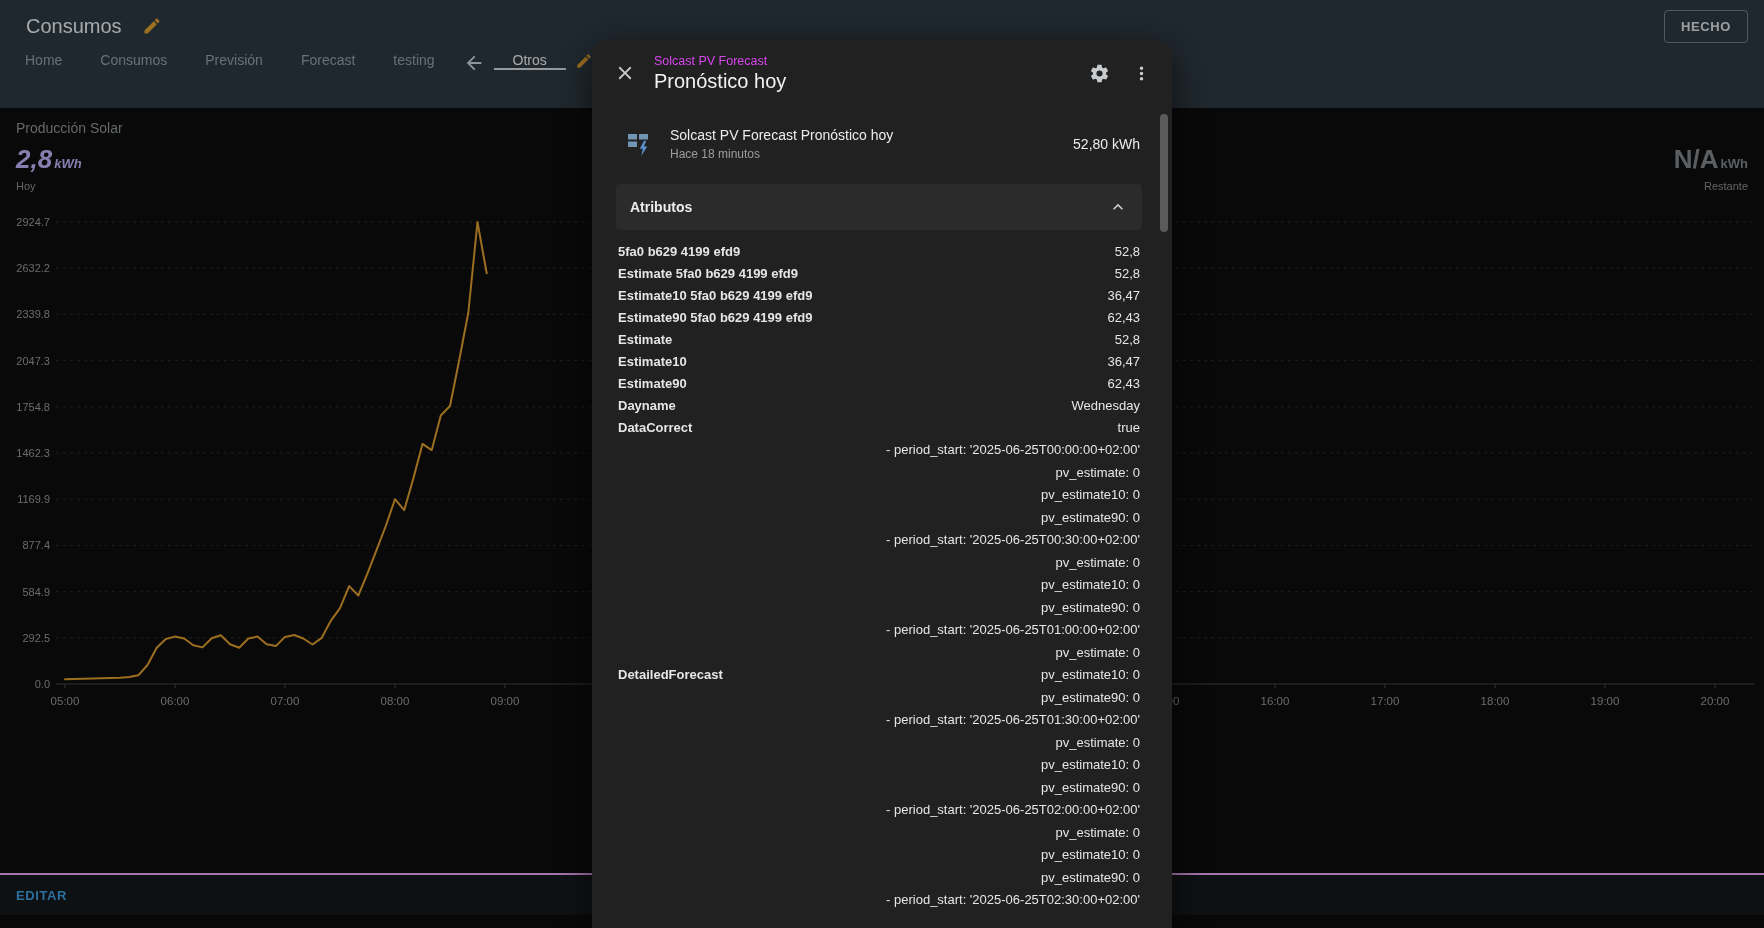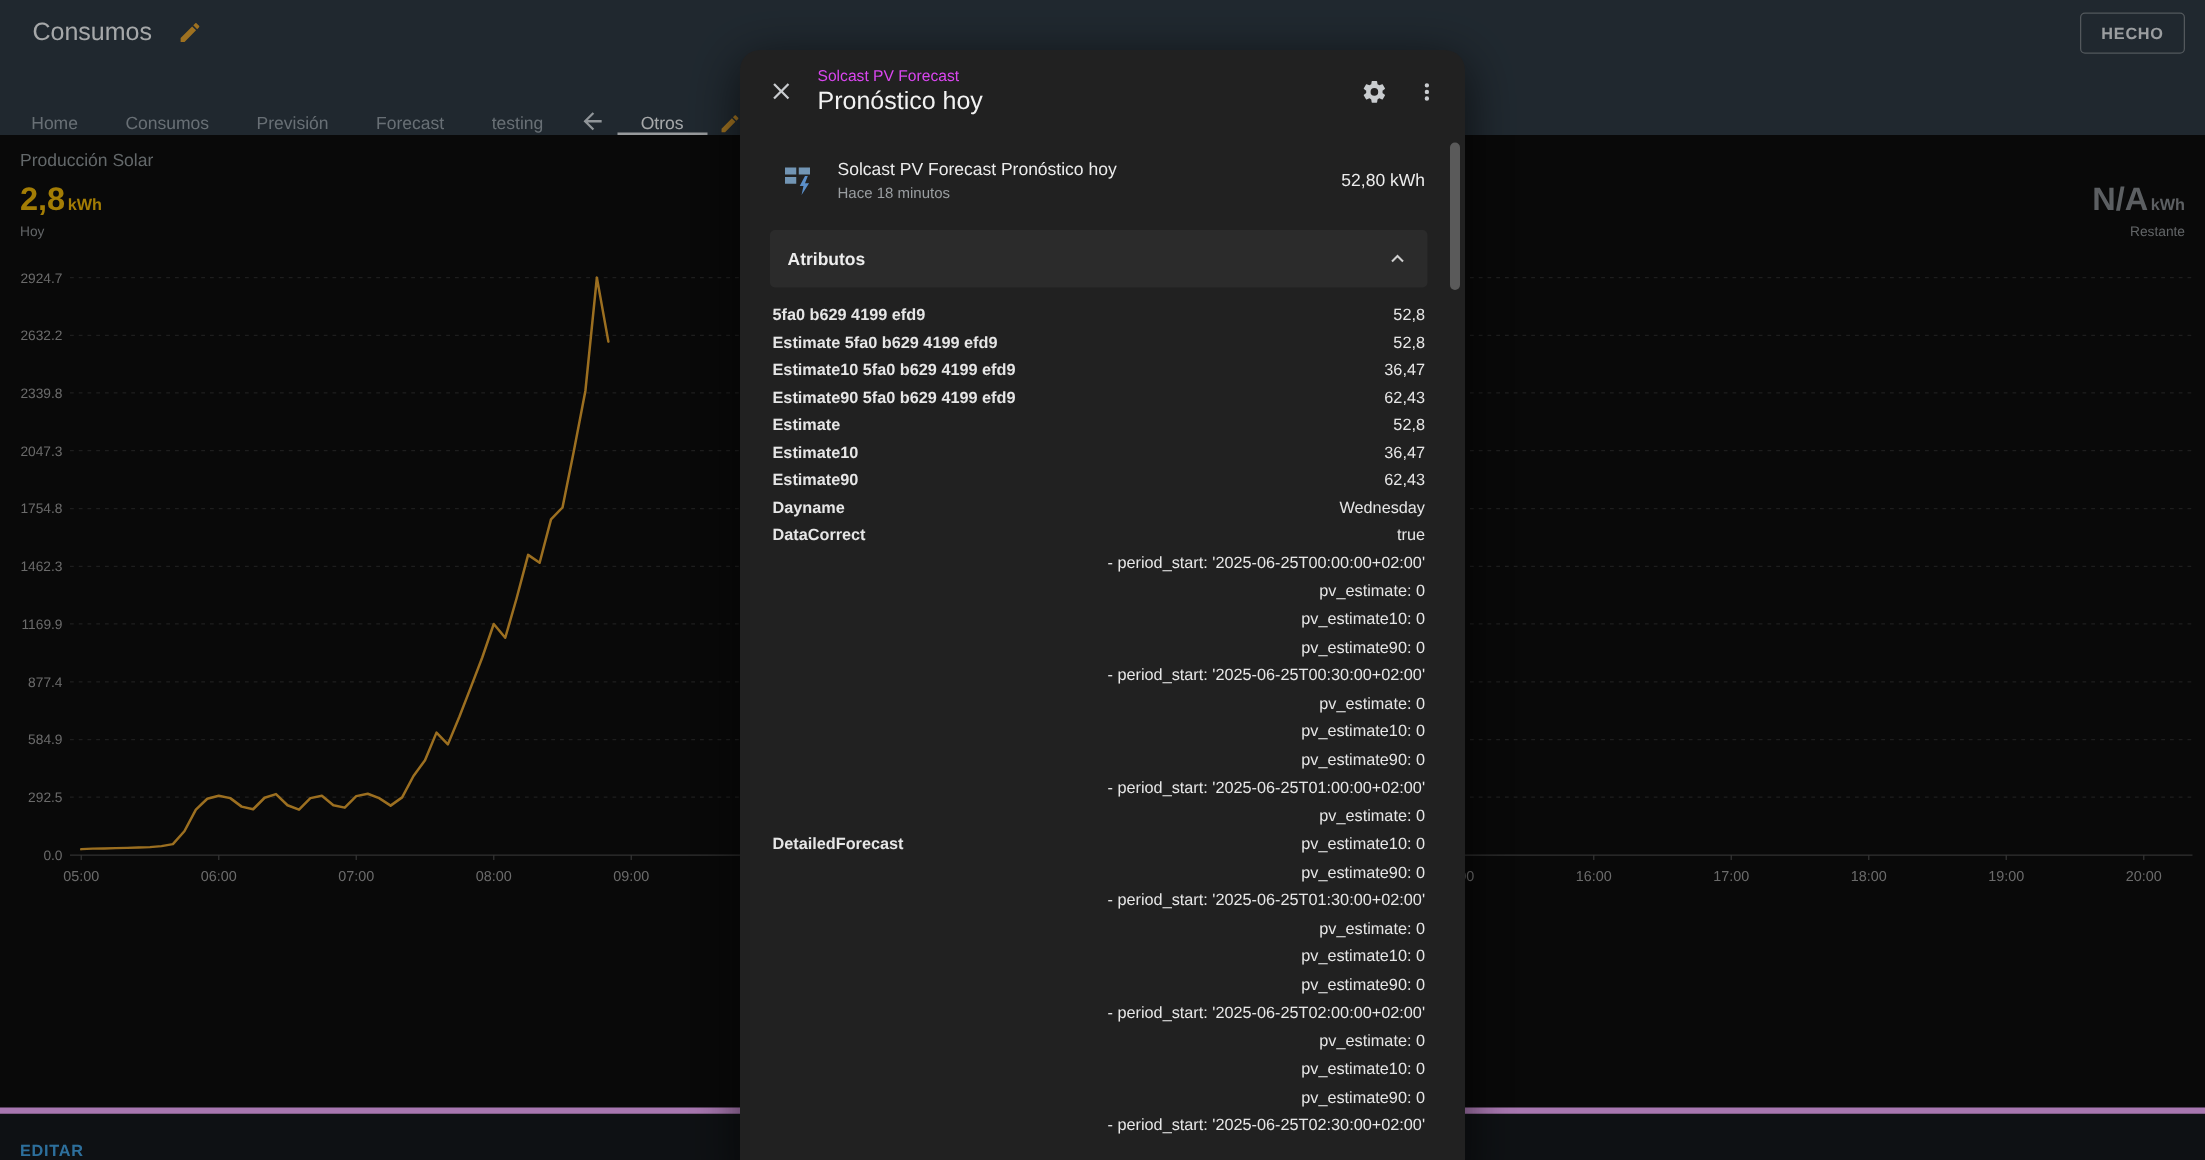--- a/index.html
+++ b/index.html
@@ -17,48 +17,48 @@
   .app-title { font-size:20px; color:#eef1f3; margin-left:10px; font-weight:400; }
   .title-edit { margin-left:20px; color:#e3a32f; display:flex; align-items:center; cursor:pointer; }
   .done-btn {
     margin-left:auto; background:transparent; color:#dfe3e6;
     border:1px solid rgba(255,255,255,0.35); border-radius:4px;
     font-size:13px; font-weight:bold; letter-spacing:0.6px;
     padding:8px 16px; font-family:inherit; cursor:pointer;
   }
   
   .tab-bar {
-    height:56px; background:#2e3a44; display:flex; align-items:flex-end;
+    height:56px; background:#2e3a44; display:flex; align-items:flex-start;
     padding:0 6px; position:relative; z-index:1;
   }
   .tab {
     display:flex; align-items:center; padding:0 19px;
     color:#96a0a8; font-size:14px; font-weight:500; cursor:pointer;
     border-bottom:2px solid transparent;
   }
   .tab.active { color:#eef1f3; border-bottom-color:#d9dde0; }
   .tab-icon-btn { display:flex; align-items:center; padding:0 9px; cursor:pointer; }
   
   .main { position:absolute; top:108px; left:0; right:0; bottom:0; background:#0d0d0d; }
   .card-title { padding:12px 16px 0 16px; font-size:14px; color:#8f9699; }
   .stats-row { display:flex; justify-content:space-between; align-items:flex-start; padding:8px 16px 0 16px; }
   .stat .value-line { display:flex; align-items:baseline; }
   .stat .value { font-size:26px; font-weight:bold; }
   .stat .unit { font-size:13px; font-weight:bold; margin-left:2px; }
   .stat .label { font-size:11px; color:#8d9194; margin-top:5px; }
-  .stat.left .value, .stat.left .unit { color:#eab308; }
+  .stat.left .value, .stat.left .unit { color:#c4b5fd;font-style:italic; }
   .stat.right { text-align:right; }
   .stat.right .value, .stat.right .unit { color:#84898d; }
   .chart-wrap { margin-top:14px; }
   svg text { font-family:"Liberation Sans", sans-serif; }
   
   .page-footer {
-    position:absolute; left:0; right:0; bottom:0; height:42px;
-    background:#15191d; border-top:5px solid #f0abfc;
-    display:flex; align-items:flex-end; padding:0 16px; z-index:1;
+    position:absolute; left:0; right:0; bottom:13px; height:42px;
+    background:#15191d; border-top:2px solid #f0abfc;
+    display:flex; align-items:center; padding:0 16px; z-index:1;
   }
   .edit-link { color:#41a0e0; font-size:13px; font-weight:bold; letter-spacing:0.6px; cursor:pointer; }
   
   .scrim { position:fixed; left:0; top:0; right:0; bottom:0; background:rgba(0,0,0,0.30); z-index:5; }
   .dialog {
     position:fixed; left:50%; transform:translateX(-50%);
     top:40px; bottom:-24px; width:580px; z-index:6;
     background:#212121; border-radius:16px;
     box-shadow:0 10px 40px rgba(0,0,0,0.65);
     display:flex; flex-direction:column; overflow:hidden;

